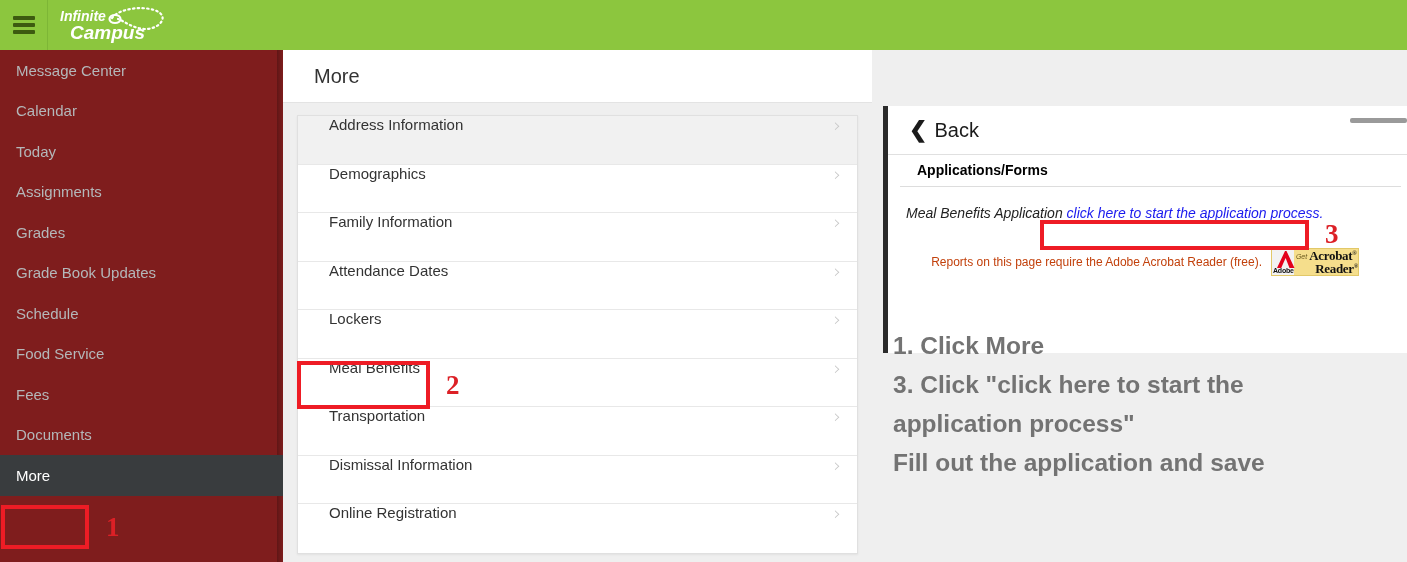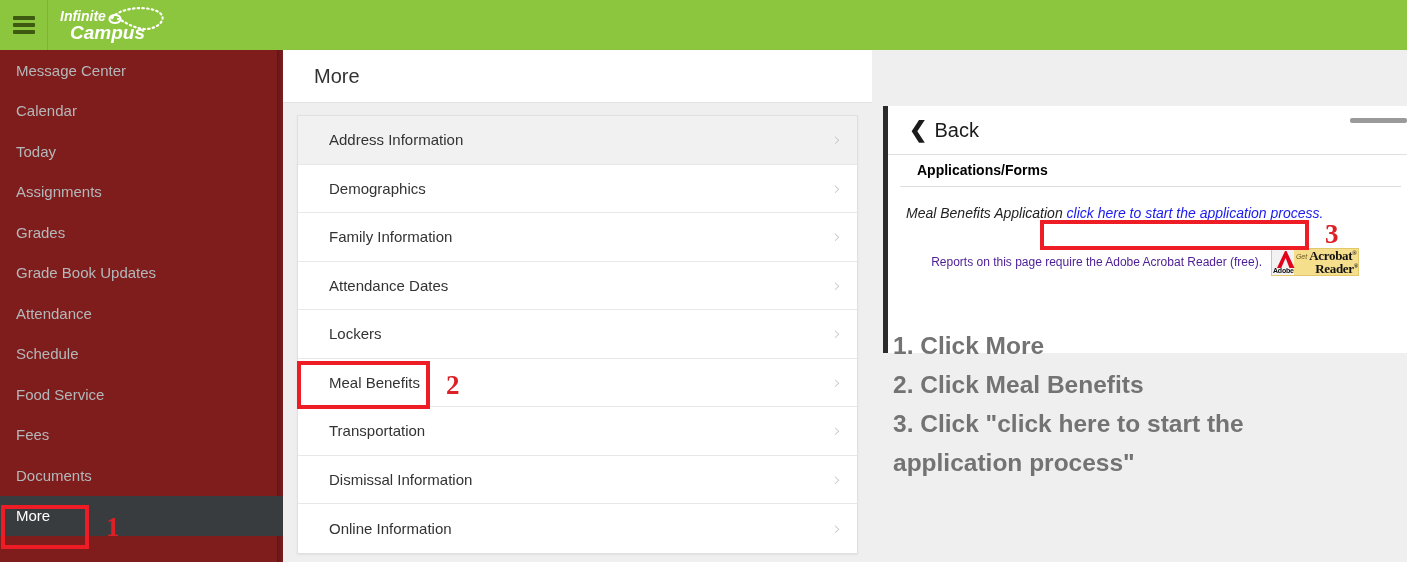--- a/index.html
+++ b/index.html
@@ -70,21 +70,21 @@
     height: 53px; background: #fff; display:flex; align-items:center;
     padding-left: 31px; font-size: 20px; color: #333; font-weight: 400;
     border-bottom: 1px solid #E3E3E3;
   }
   .mid-list-wrap { padding: 12px 14px 0 14px; }
   .mid-list {
     background: #fff; border: 1px solid #E0E0E0;
     box-shadow: 0 1px 2px rgba(0,0,0,.06);
   }
   .mid-row {
-    height: 48.5px; display:flex; align-items:center; justify-content:space-between;
+    height: 48.5px; display:flex; align-items:flex-start; justify-content:space-between;
     padding: 0 16px 0 31px;
     border-bottom: 1px solid #E8E8E8;
     font-size: 15px; color: #333; cursor:pointer;
     background: #fff; position: relative;
   }
   .mid-row.hover { background: #F1F1F1; }
   .mid-row:last-child { border-bottom: none; }
   .chev {
     color: #C6C6C6; font-size: 19px; line-height: 1; font-weight: 300;
     font-family: "DejaVu Sans", sans-serif;
@@ -111,21 +111,21 @@
     background: #fff;
     margin: 0 6px 0 12px;
   }
   .rp-body { padding: 18px 0 0 18px; position: relative; }
   .rp-line { font-size: 14px; color:#222; white-space: nowrap; font-style: italic; }
   .rp-link { color: #1A1AEE; text-decoration: none; cursor: pointer; }
   .rp-foot {
     display:flex; align-items:center; justify-content:flex-end;
     padding-right: 48px; margin-top: 27px; gap: 9px;
   }
-  .rp-foot-txt { font-size: 12px; color: #4c1d95; }
+  .rp-foot-txt { font-size: 12px; color: #c2410c; }
 
   
   .acro {
     width: 88px; height: 28px; background: #F5DE8C; position: relative;
     display:flex; align-items:center; border:1px solid #E2C868; overflow:hidden;
   }
   .acro-left { width: 28px; height: 100%; background:#F2F2F2; position:relative; }
   .acro-a { position:absolute; left:4px; top:2px; }
   .acro-adobe {
     position:absolute; left:1px; bottom:1px; font-size:7px; font-weight:bold;
@@ -195,23 +195,20 @@
       <div class="side-item">
         <span>Assignments</span>
       </div>
       <div class="side-item">
         <span>Grades</span>
       </div>
       <div class="side-item">
         <span>Grade Book Updates</span>
       </div>
       <div class="side-item">
-        <span>Attendance</span>
-      </div>
-      <div class="side-item">
         <span>Schedule</span>
       </div>
       <div class="side-item">
         <span>Food Service</span>
       </div>
       <div class="side-item">
         <span>Fees</span>
       </div>
       <div class="side-item">
         <span>Documents</span>
@@ -251,21 +248,21 @@
           </div>
           <div class="mid-row">
             <span>Transportation</span>
             <span class="chev">›</span>
           </div>
           <div class="mid-row">
             <span>Dismissal Information</span>
             <span class="chev">›</span>
           </div>
           <div class="mid-row">
-            <span>Online Information</span>
+            <span>Online Registration</span>
             <span class="chev">›</span>
           </div>
         </div>
     </div>
   </div>
 
   <div class="rightcol">
     <div class="rp-frame">
 
       <div class="rp-back">
@@ -298,23 +295,23 @@
           </div>
         </div>
       </div>
     </div>
 
     <div class="hscroll" style="left:478px; top:68px; width:57px; height:5px;"></div>
   </div>
 
   <div class="instr" id="instr">
       <div>1. Click More</div>
-      <div>2. Click Meal Benefits</div>
       <div>3. Click "click here to start the</div>
       <div>application process"</div>
+      <div>Fill out the application and save</div>
     </div>
 
   <div class="redbox" style="left:1px; top:505px; width:88px; height:44px;"></div>
   <div class="rednum" style="left:106px; top:512px;">1</div>
 
   <div class="redbox" style="left:297px; top:361px; width:133px; height:48px;"></div>
   <div class="rednum" style="left:446px; top:370px;">2</div>
 
   <div class="redbox" style="left:1040px; top:220px; width:269px; height:30px;"></div>
   <div class="rednum" style="left:1325px; top:219px;">3</div>

